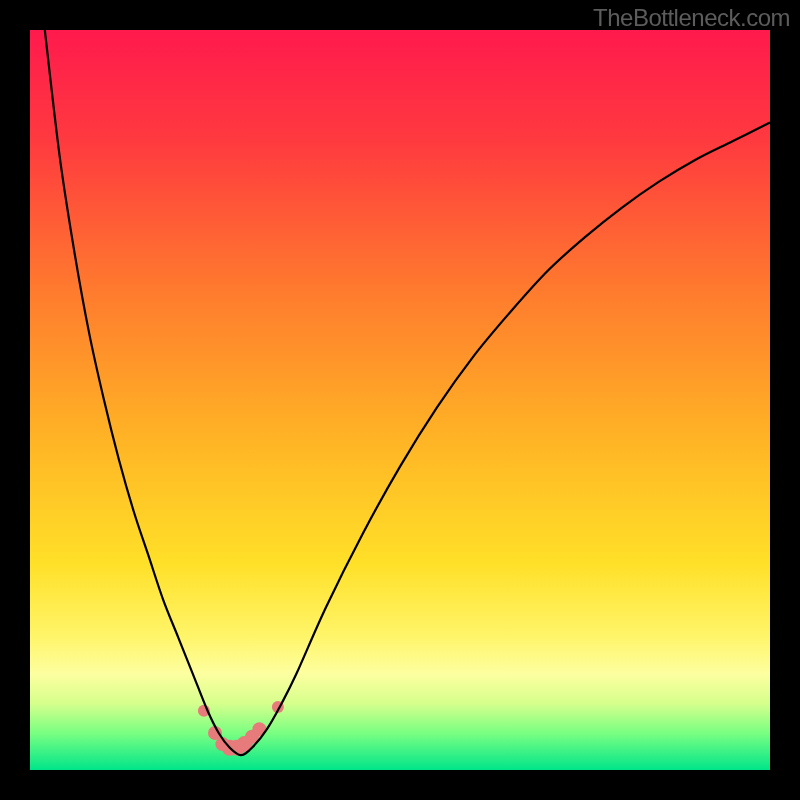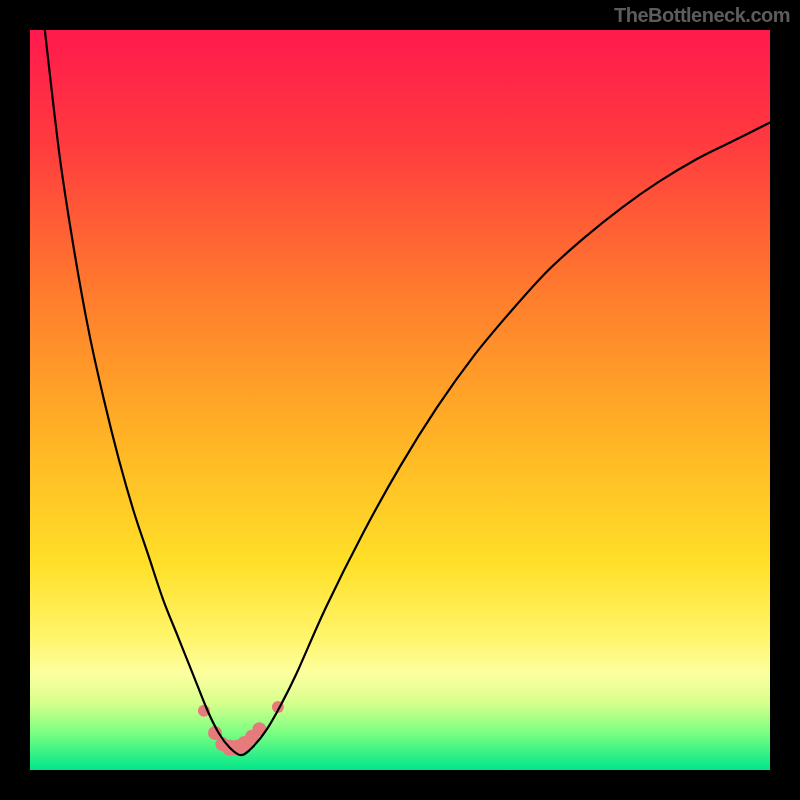--- a/index.html
+++ b/index.html
@@ -25,22 +25,22 @@
     left: 30px;
     width: 740px;
     height: 740px;
     overflow: hidden;
   }
   .watermark {
     position: absolute;
     top: 4px;
     right: 10px;
     font-family: Arial, Helvetica, sans-serif;
-    font-size: 20px;
-    font-weight: 700;
+    font-size: 24px;
+    font-weight: 400;
     color: #5c5c5c;
     letter-spacing: -0.5px;
     text-align: right;
   }
   svg { display: block; }
 </style>
 </head>
 <body>
 
 <div class="frame">

